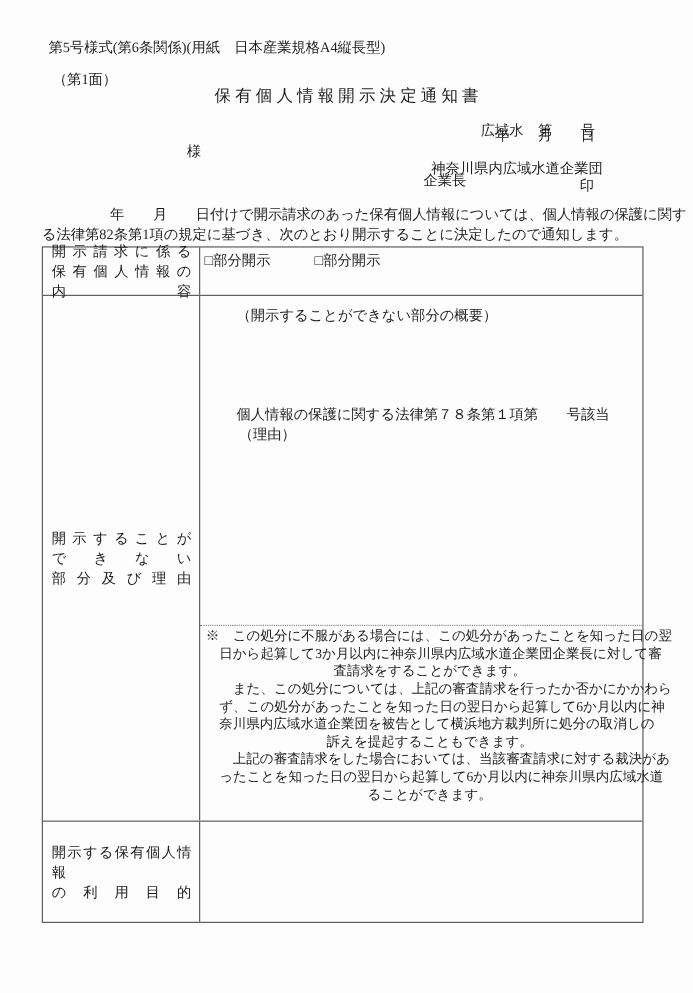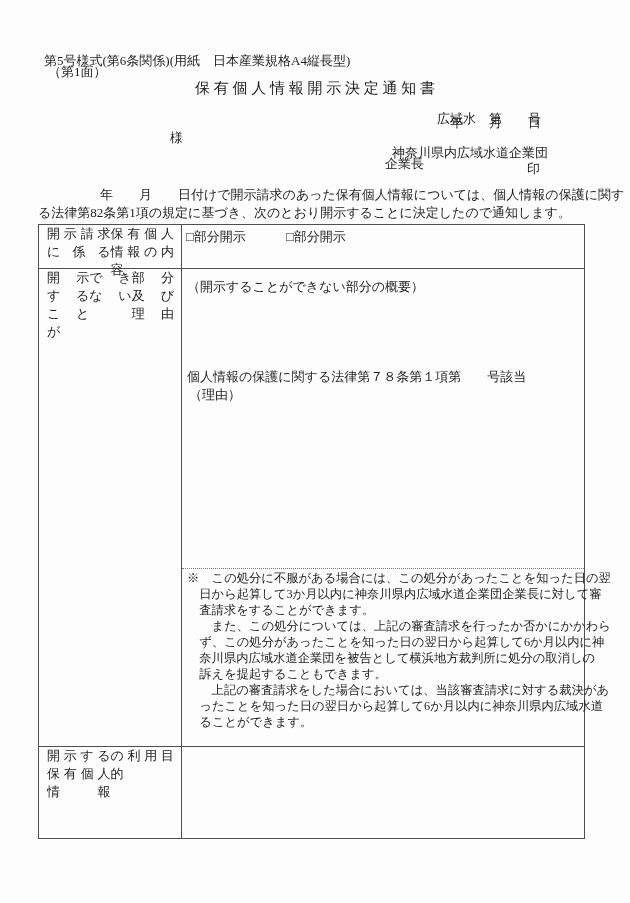--- a/index.html
+++ b/index.html
@@ -21,47 +21,47 @@
   .form-table {
     position:absolute; left:38px; top:224px; width:547px; height:615px;
     box-sizing:border-box; border:1px solid #4f4f4f;
   }
   .trow { display:flex; box-sizing:border-box; width:100%; }
   .trow.r1 { height:44px;  border-bottom:1px solid #4f4f4f; }
   .trow.r2 { height:478px; border-bottom:1px solid #4f4f4f; }
   .trow.r3 { height:91px; }
   .hdr {
     flex:0 0 143px; box-sizing:border-box; border-right:1px solid #4f4f4f;
-    display:flex; justify-content:center;
+    display:flex; flex-direction:column; justify-content:center;
     padding:0 7px 0 8px; line-height:18px;
   }
   .hdr .jline { width:100%; text-align:justify; text-align-last:justify; white-space:pre-wrap; }
   .val { flex:1 1 auto; position:relative; }
 
   .opt { position:absolute; top:3px; white-space:pre; }
   .opt.full    { left:4px; }
   .opt.partial { left:104px; }
 
-  .cell-item { position:absolute; white-space:pre; }
+  .cell-item { position:absolute; white-space:pre;margin-left:28px; }
   .summary-caption { left:5px; top:9px; }
   .law-reference   { left:5px; top:99px; }
   .reason-caption  { left:7px; top:117px; }
   .dashed-sep { position:absolute; left:0; right:0; top:299px; border-top:1px dotted #777; height:0; }
   .appeal-note {
     position:absolute; left:5px; right:2px; top:301px;
-    font-size:12.3px; line-height:16px;
+    font-size:12.3px; line-height:16px;text-align:center;
   }
   .note-line { white-space:pre; }
 </style>
 </head>
 <body>
 
 <div class="page">
 
-  <div class="abs" style="left:44px; top:53px;">第5号様式(第6条関係)(用紙　日本産業規格A4縦長型)</div>
+  <div class="abs" style="left:44px; top:35px;">第5号様式(第6条関係)(用紙　日本産業規格A4縦長型)</div>
   <div class="abs" style="left:48px; top:64px;">（第1面）</div>
 
   <div class="abs doc-title">保 有 個 人 情 報 開 示 決 定 通 知 書</div>
 
   <div class="abs right-col" style="top:111px;">広域水　第　　号</div>
   <div class="abs right-col" style="top:115px;">年　　月　　日</div>
 
   <div class="abs" style="left:170px; top:130px;">様</div>
 
   <div class="abs" style="left:372px; top:145px;margin-left:20px;">神奈川県内広域水道企業団</div>

